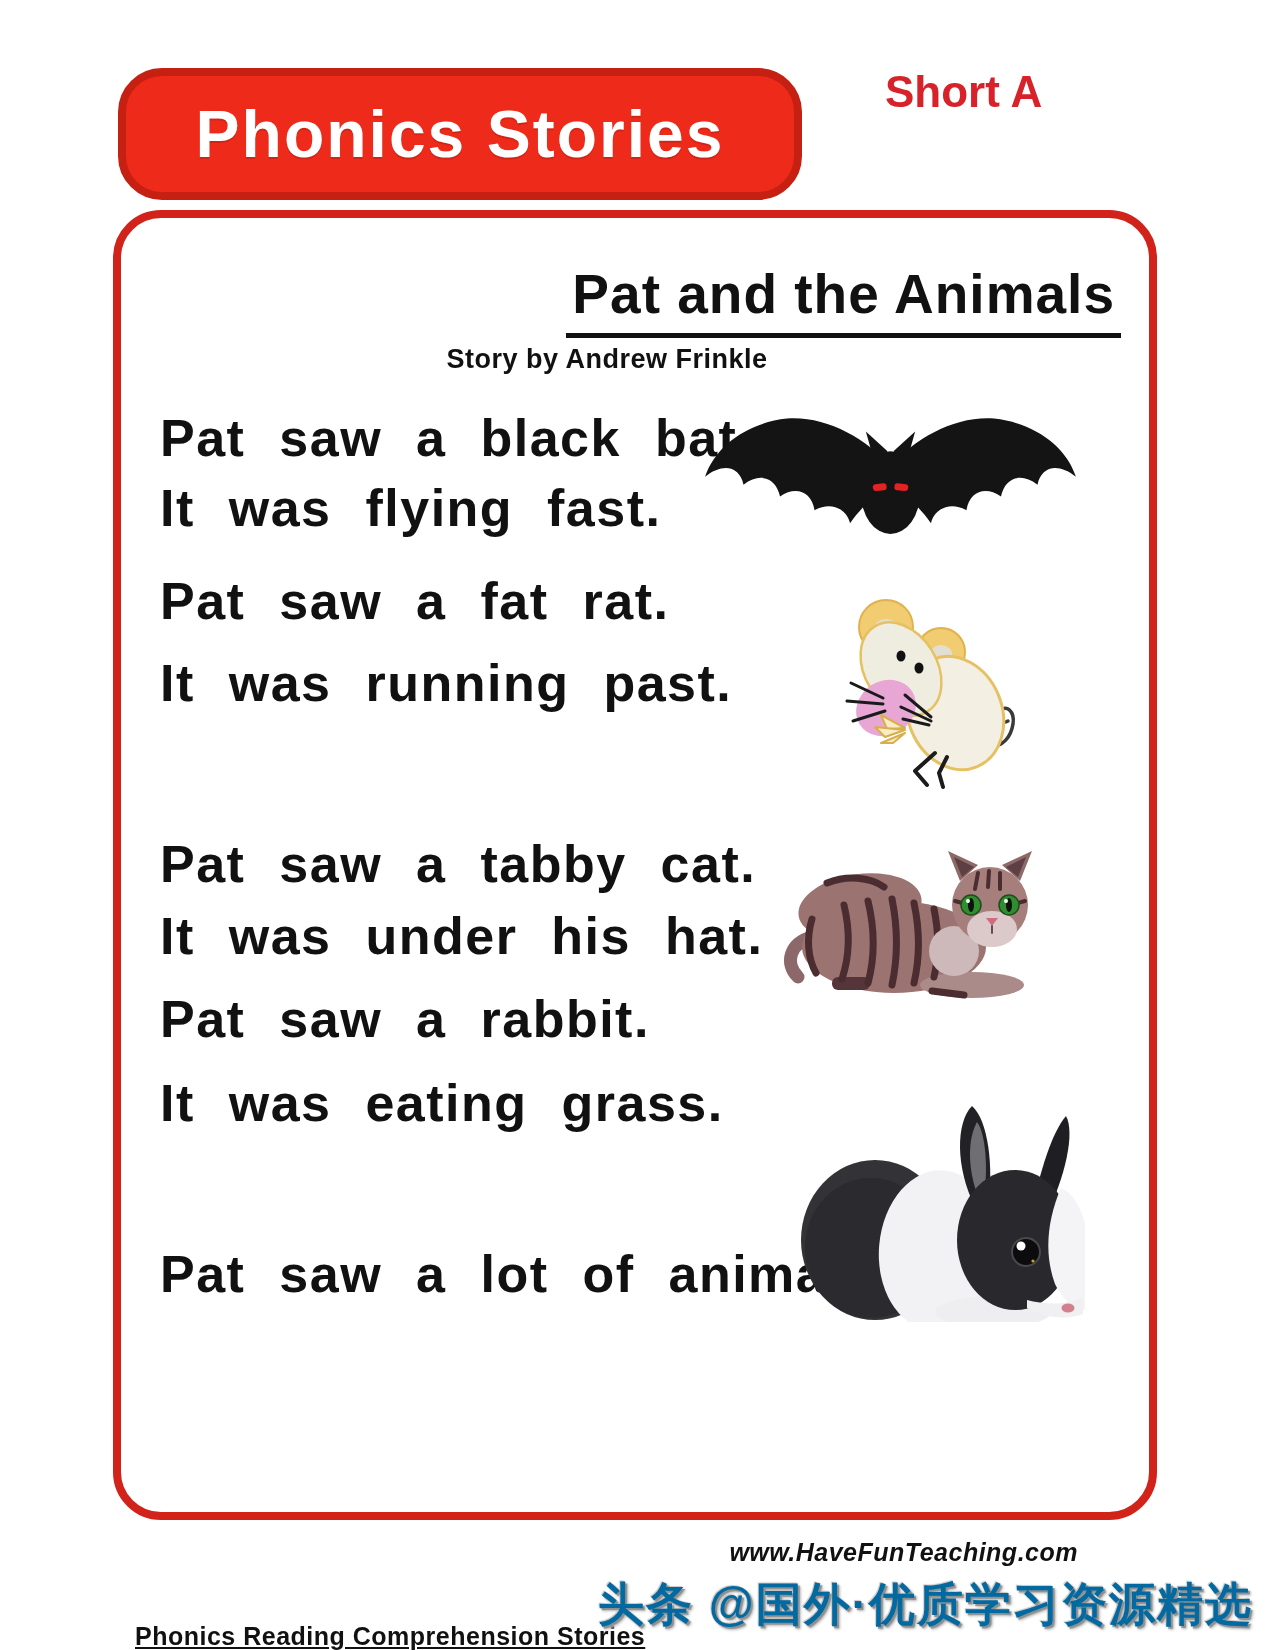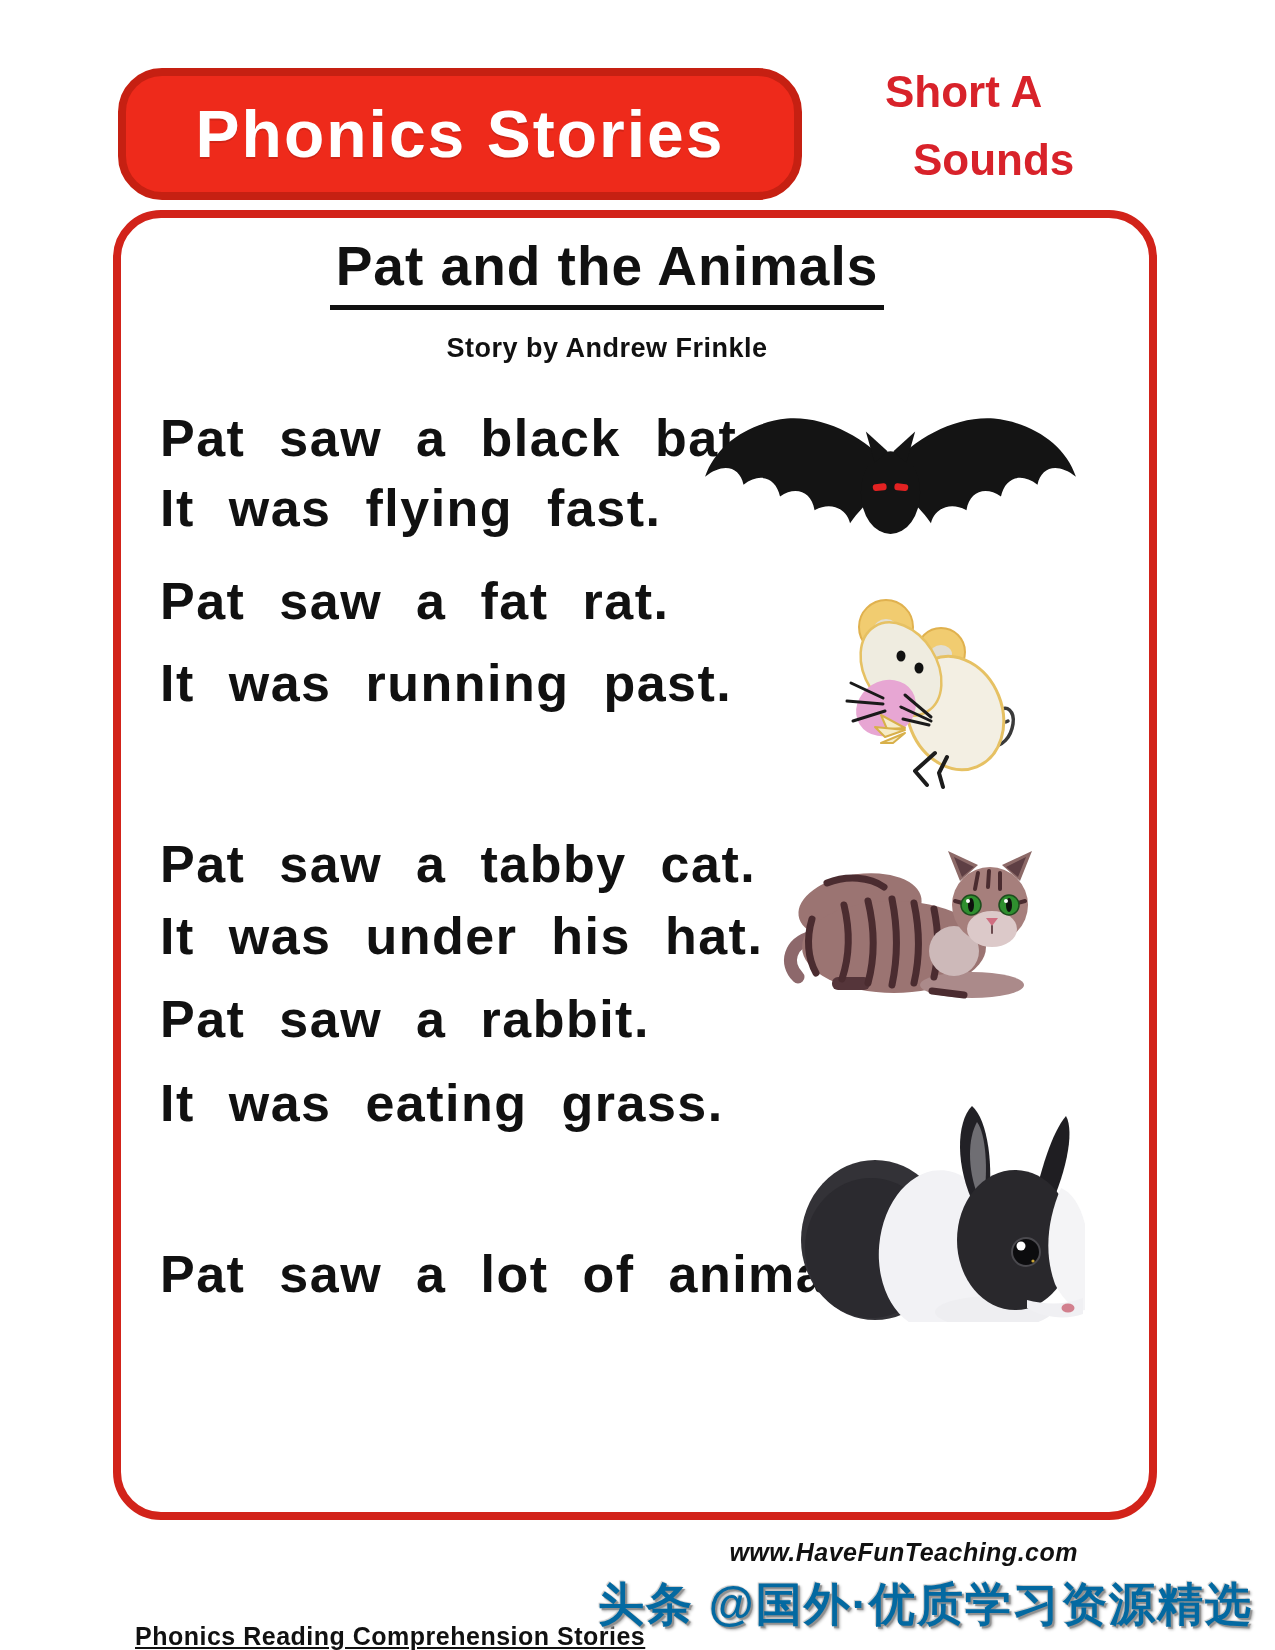--- a/index.html
+++ b/index.html
@@ -22,27 +22,27 @@
     left:885px;top:58px;width:260px;color:#d8222a;
     font-size:44px;font-weight:700;line-height:68px;
   }
   #sound-label .line2{margin-left:28px;}
   
   #story-box{
     left:113px;top:210px;width:1044px;height:1310px;box-sizing:border-box;
     border:8px solid #d2231a;border-radius:48px;background:#ffffff;
     padding-top:16px;
   }
-  #story-title-row{text-align:center;transform:translateX(-28px);}
+  #story-title-row{text-align:right;transform:translateX(-28px);margin-top:28px;}
   #story-title{
     display:inline-block;font-size:55px;font-weight:700;letter-spacing:1px;
     border-bottom:5px solid #111;padding:0 6px 7px 6px;white-space:nowrap;
   }
   #story-byline{
-    text-align:center;transform:translateX(-28px);margin-top:23px;
+    text-align:center;transform:translateX(-28px);margin-top:6px;
     font-size:27px;font-weight:700;letter-spacing:0.5px;
   }
   .story-line{
     left:39px;font-size:52px;font-weight:700;letter-spacing:1.5px;word-spacing:18px;
     white-space:nowrap;color:#111;line-height:1;
   }
   .illu{pointer-events:none;}
   
   .footer-text{font-size:25px;font-weight:700;letter-spacing:0.5px;white-space:nowrap;}
   #footer-left{left:135px;top:1622px;text-decoration:underline;}
@@ -57,21 +57,20 @@
 </head>
 <body>
 
 <div id="page">
 
   <div id="banner" class="abs">
     <span id="banner-label">Phonics Stories</span>
   </div>
   <div id="sound-label" class="abs">
     <div class="line1">Short A</div>
-    <div class="line2">Sounds</div>
   </div>
 
   <div id="story-box" class="abs">
 
     <div id="story-title-row">
       <span id="story-title">Pat and the Animals</span>
     </div>
     <div id="story-byline">Story by Andrew Frinkle</div>
 
     <div class="abs story-line" style="top:194px">Pat saw a black bat.</div>

